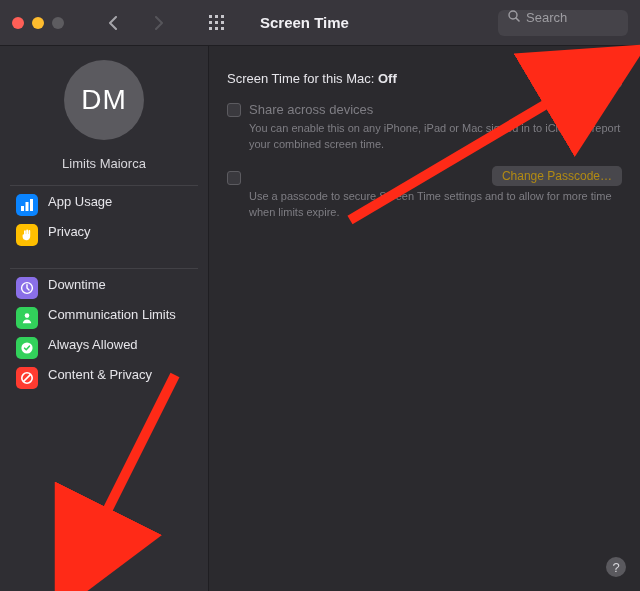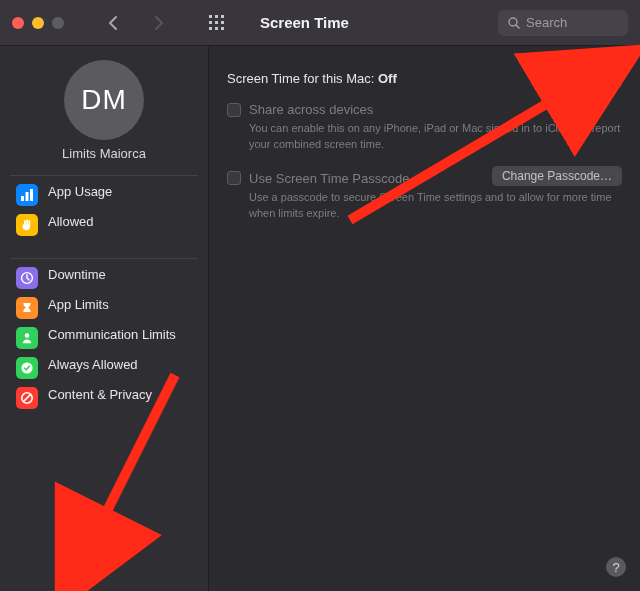--- a/index.html
+++ b/index.html
@@ -37,21 +37,21 @@
     width:26px; height:26px; display:flex; align-items:center; justify-content:center;
     margin:0 6px 0 10px; cursor:pointer;
   }
   .apps-grid svg { fill:#c7c6cb; }
 
   .title { font-weight:600; font-size:15px; color:#f1f0f4; flex:0 0 auto; }
 
   .toolbar-spacer { flex:1; }
 
   .search {
-    display:flex; align-items:center; gap:6px;
+    display:flex; align-items:flex-start; gap:6px;
     background:#454349; border-radius:6px;
     height:26px; padding:0 10px; width:130px;
     color:#9e9da2;
   }
   .search input {
     background:transparent; border:none; outline:none;
     color:#e6e5ea; font-size:13px; width:90px;
   }
   .search input::placeholder { color:#9e9da2; }
 
@@ -59,21 +59,21 @@
   .workspace { display:flex; height:calc(100% - 46px); }
 
   .sidebar {
     width:209px; flex:0 0 209px;
     background:#2f2e33;
     border-right:1px solid #1f1e22;
     display:flex; flex-direction:column;
     padding:14px 10px 10px;
   }
 
-  .avatar-wrap { display:flex; flex-direction:column; align-items:center; gap:6px; }
+  .avatar-wrap { display:flex; flex-direction:column; align-items:center; gap:16px; }
   .avatar {
     width:80px; height:80px; border-radius:50%;
     background:#5b5a5f; display:flex; align-items:center; justify-content:center;
     color:#fff; font-size:28px; font-weight:500; letter-spacing:1px;
   }
   .username { color:#d8d7dc; font-size:13px; }
 
   .sep { border:none; border-top:1px solid #424146; margin:14px 0 8px; }
 
   .item {
@@ -122,21 +122,21 @@
   .chk {
     width:14px; height:14px; border-radius:3px;
     border:1px solid #5c5b60; background:#3a393e;
     flex:0 0 14px;
   }
   .opt-title { color:#7e7d83; font-size:13px; }
   .opt-desc { color:#7e7d83; font-size:11px; margin:4px 0 0 22px; line-height:1.45; max-width:380px; }
 
   .chg-btn {
     position:absolute; right:18px; top:120px;
-    background:#555459; color:#ffffff; border:none;
+    background:#555459; color:#eab308; border:none;
     padding:3px 10px; border-radius:5px; font-size:12px;
     opacity:0.7;
   }
 
   .help {
     position:absolute; right:14px; bottom:14px;
     width:20px; height:20px; border-radius:50%;
     background:#5a595e; color:#d7d6db;
     display:flex; align-items:center; justify-content:center;
     font-size:13px; cursor:pointer;
@@ -214,41 +214,33 @@
           </svg>
       </span>
       <span class="item-label">App Usage</span>
     </div>
     <div class="item">
       <span class="icon-box" style="background:#ffbf00">
         <svg viewBox="0 0 14 14">
             <path fill="#fff" d="M4 6V3.2c0-.6.4-1 .9-1s.9.4.9 1V6h.4V2.4c0-.6.4-1 .9-1s.9.4.9 1V6h.4V3c0-.6.4-1 .9-1s.9.4.9 1v5.2c0 2.2-1.5 4-3.6 4H6C4 12.2 2.6 10.6 2.6 8.8V7.2c0-.6.4-1 .9-1 .3 0 .5.2.5.5z"></path>
           </svg>
       </span>
-      <span class="item-label">Allowed</span>
+      <span class="item-label">Privacy</span>
     </div>
 
     <hr class="sep">
 
     <div class="item">
       <span class="icon-box" style="background:#8a6fe8">
         <svg viewBox="0 0 14 14">
             <circle cx="7" cy="7" r="5.4" fill="none" stroke="#fff" stroke-width="1.4"></circle>
             <path d="M7 3.8V7l2 2" fill="none" stroke="#fff" stroke-width="1.4" stroke-linecap="round"></path>
           </svg>
       </span>
       <span class="item-label">Downtime</span>
-    </div>
-    <div class="item">
-      <span class="icon-box" style="background:#ff8d28">
-        <svg viewBox="0 0 14 14">
-            <path fill="#fff" d="M3.5 2h7v1.2c0 1.4-1.2 2.5-2.5 3.3 1.3.8 2.5 1.9 2.5 3.3V11h-7v-1.2c0-1.4 1.2-2.5 2.5-3.3C4.7 5.7 3.5 4.6 3.5 3.2z"></path>
-          </svg>
-      </span>
-      <span class="item-label">App Limits</span>
     </div>
     <div class="item">
       <span class="icon-box" style="background:#32d15b">
         <svg viewBox="0 0 14 14">
             <circle cx="7" cy="4.6" r="2.3" fill="#fff"></circle>
             <path fill="#fff" d="M2.7 12.3c.4-2.3 2.1-3.7 4.3-3.7s3.9 1.4 4.3 3.7z"></path>
           </svg>
       </span>
       <span class="item-label">Communication Limits</span>
     </div>
@@ -289,21 +281,20 @@
       <div class="opt-head">
         <div class="chk"></div>
         <span class="opt-title">Share across devices</span>
       </div>
       <div class="opt-desc">You can enable this on any iPhone, iPad or Mac signed in to iCloud to report your combined screen time.</div>
     </div>
 
     <div class="opt-block">
       <div class="opt-head">
         <div class="chk"></div>
-        <span class="opt-title">Use Screen Time Passcode</span>
       </div>
       <div class="opt-desc">Use a passcode to secure Screen Time settings and to allow for more time when limits expire.</div>
     </div>
 
     <button class="chg-btn">Change Passcode…</button>
 
     <div class="help">?</div>
   </div>
 </div>
 

